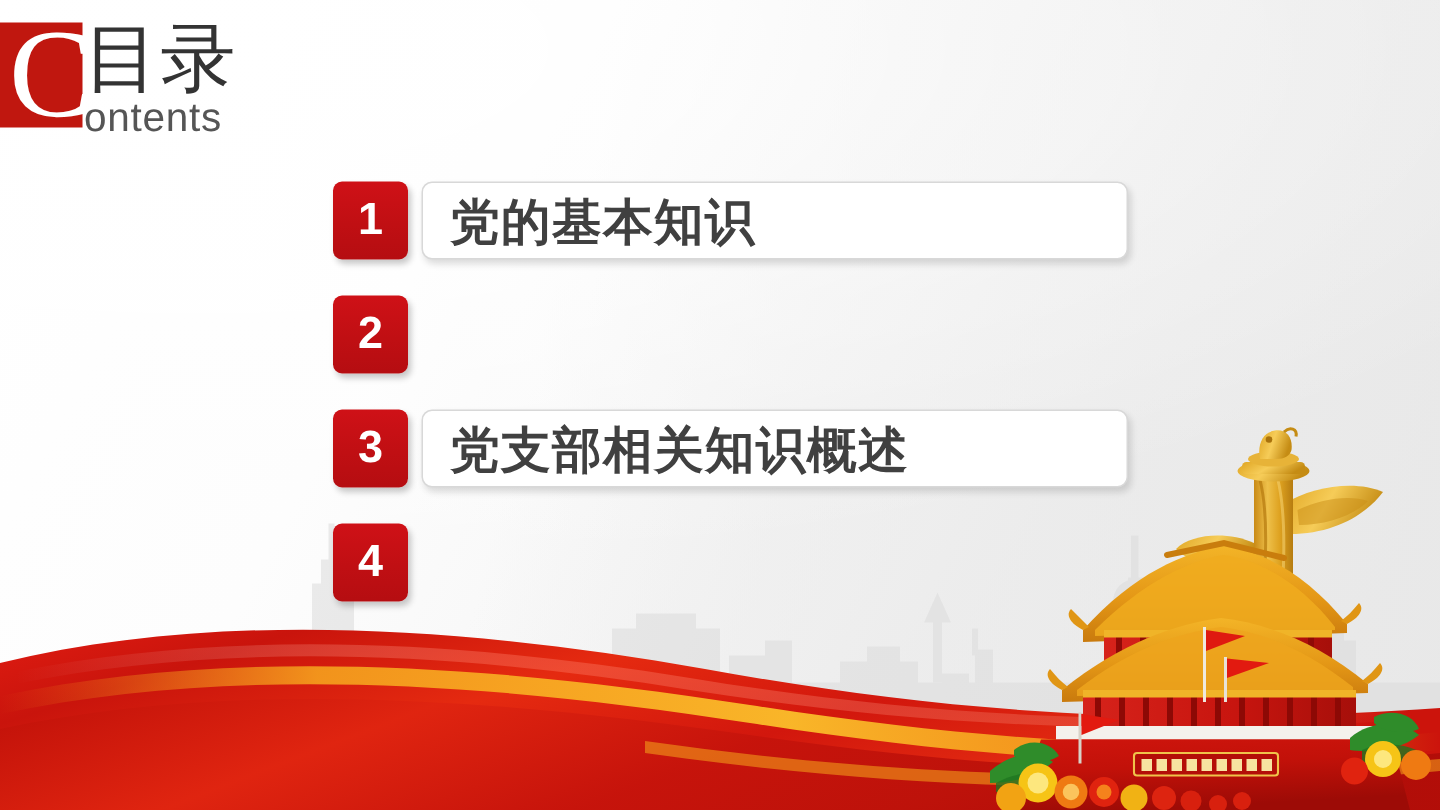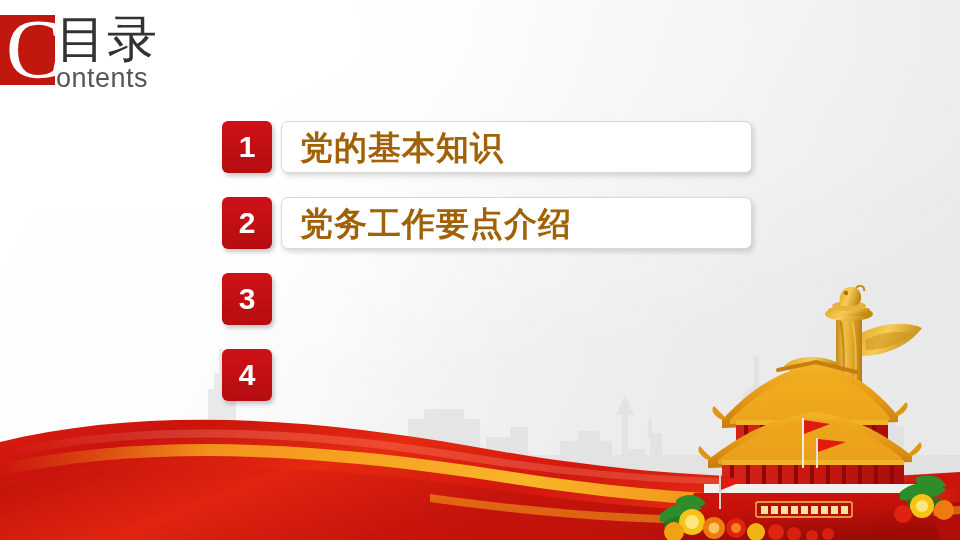--- a/index.html
+++ b/index.html
@@ -159,21 +159,21 @@
     border: 1px solid #d8d8d8;
     box-shadow: 2px 3px 5px rgba(0,0,0,0.14);
     display: flex;
     align-items: center;
     box-sizing: border-box;
   }
   .toc-label {
     padding-left: 18px;
     font-size: 33px;
     font-weight: bold;
-    color: #a16207;
+    color: #404040;
     letter-spacing: 1px;
     line-height: 1;
     white-space: nowrap;
   }
 </style>
 </head>
 <body>
 
 <div id="slide">
 
@@ -431,27 +431,27 @@
 
     <div class="toc-row">
       <div class="toc-num">1</div>
       <div class="toc-card">
         <span class="toc-label">党的基本知识</span>
       </div>
     </div>
 
     <div class="toc-row">
       <div class="toc-num">2</div>
-      <div class="toc-card">
-        <span class="toc-label">党务工作要点介绍</span>
-      </div>
     </div>
 
     <div class="toc-row">
       <div class="toc-num">3</div>
+      <div class="toc-card">
+        <span class="toc-label">党支部相关知识概述</span>
+      </div>
     </div>
 
     <div class="toc-row">
       <div class="toc-num">4</div>
     </div>
 
   </div>
 
 </div>
 

